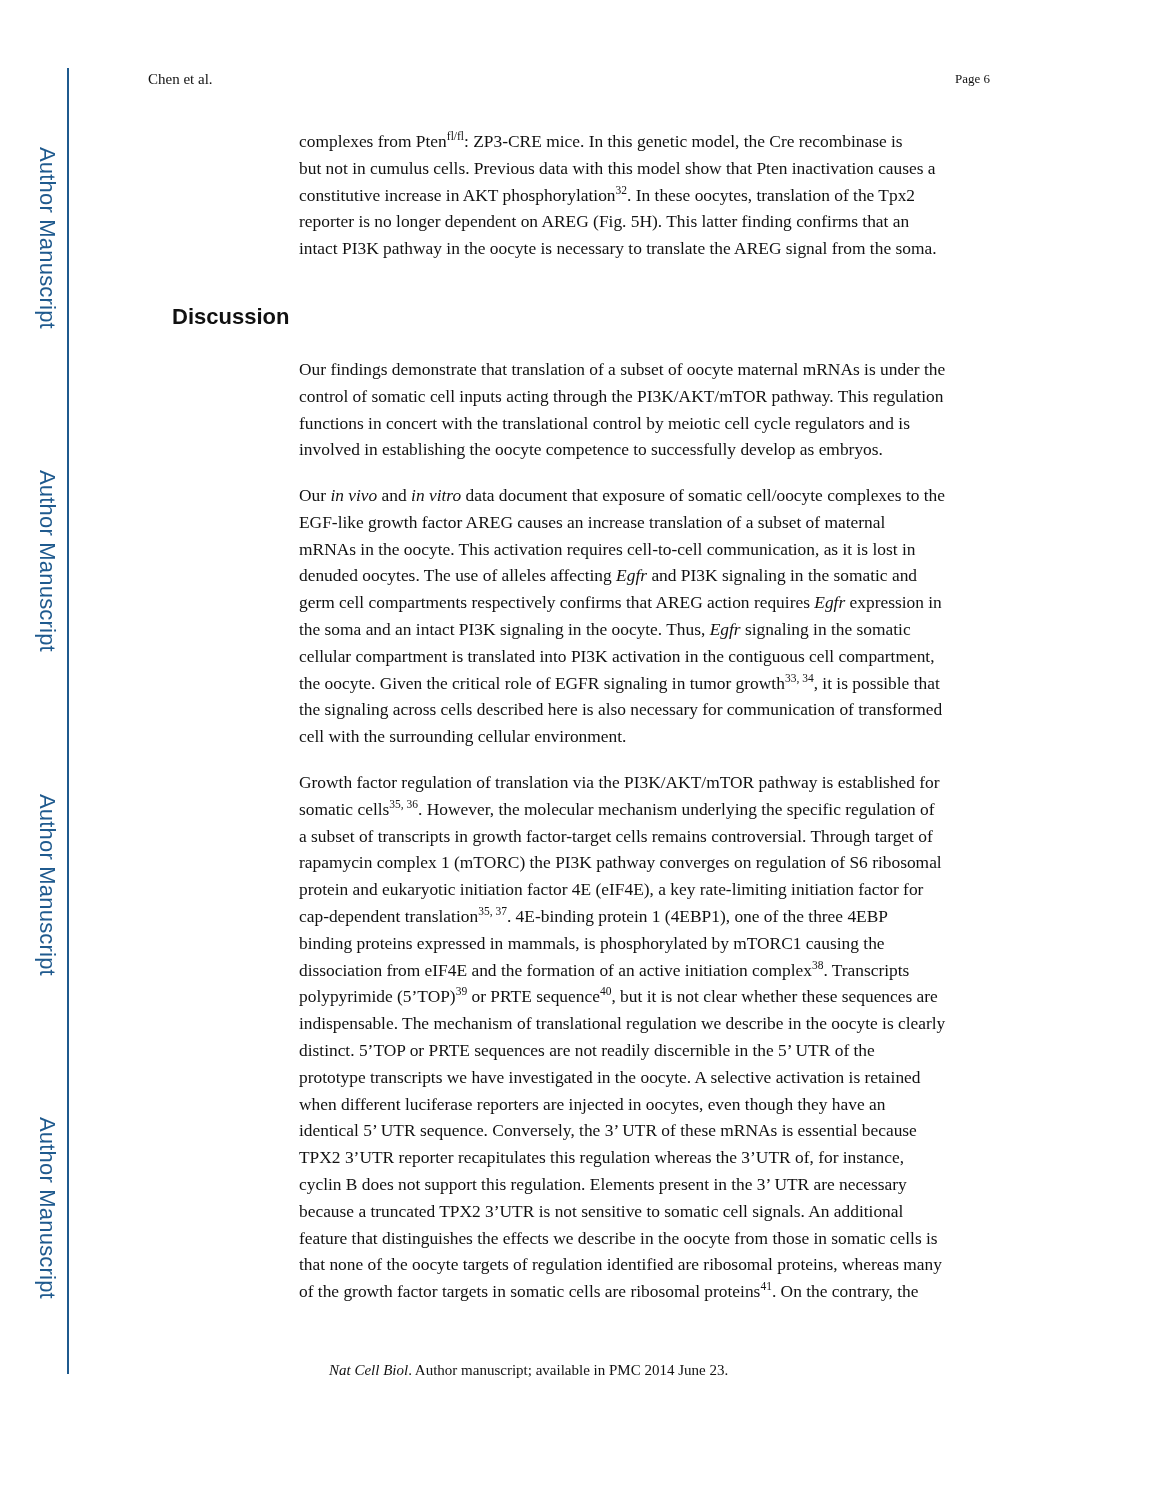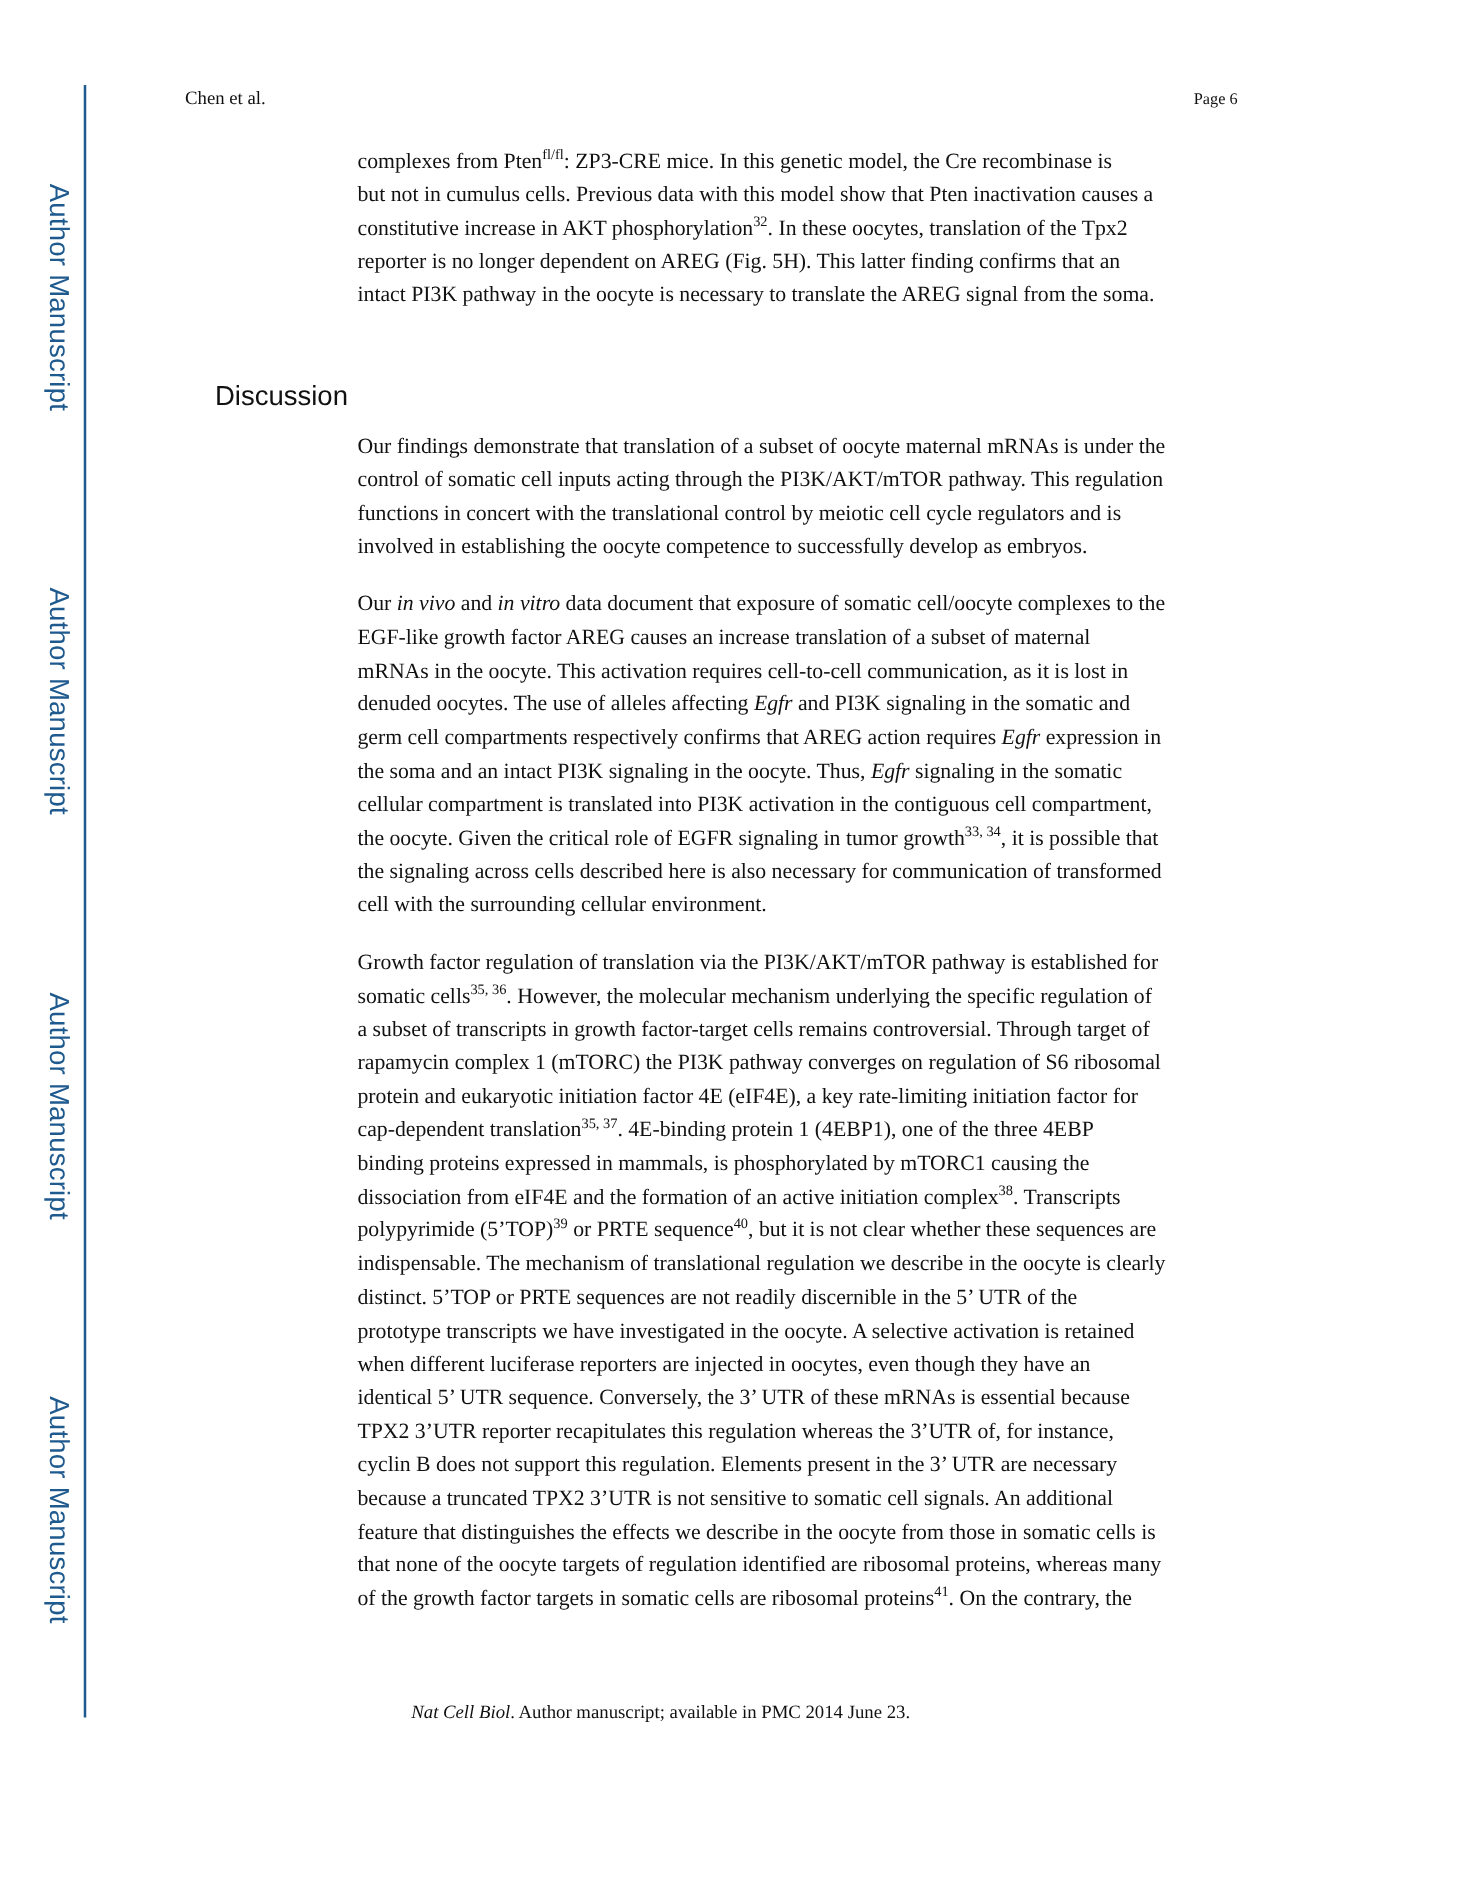--- a/index.html
+++ b/index.html
@@ -6,22 +6,22 @@
   body { width: 1167px; height: 1510px; position: relative; overflow: hidden;
          font-family: "Liberation Serif", "DejaVu Serif", serif; color: #111; }
   .side-rule { position: absolute; left: 67px; top: 68px; width: 2px; height: 1306px; background: #1f5a8e; }
   .side-label { position: absolute; left: 30px; width: 34px; height: 240px;
                 font-family: "Liberation Sans", "DejaVu Sans", sans-serif; font-size: 22px; color: #1f5a8e;
                 writing-mode: vertical-rl; display: flex; align-items: center; justify-content: center;
                 letter-spacing: 0.2px; white-space: nowrap; }
   .running-head-left { position: absolute; left: 148px; top: 71px; font-size: 15px; }
   .running-head-right { position: absolute; left: 955px; top: 71px; font-size: 13px; }
   .section-heading { position: absolute; left: 172px; top: 304px; margin: 0;
-                     font-family: "Liberation Sans", "DejaVu Sans", sans-serif; font-weight: normal; font-size: 22px; }
-  .para { position: absolute; left: 286px; width: 716px; margin: 0; font-size: 17.4px; line-height: 26.8px; }
+                     font-family: "Liberation Sans", "DejaVu Sans", sans-serif; font-weight: bold; font-size: 22px; }
+  .para { position: absolute; left: 286px; width: 716px; margin: 13px; font-size: 17.4px; line-height: 26.8px; }
   .para .ln { display: block; white-space: nowrap; }
   .para sup { font-size: 11.5px; line-height: 0; vertical-align: 7px; }
   .footer { position: absolute; left: 329px; top: 1362px; font-size: 15px; }
 </style>
 </head>
 <body>
 
 <div class="side-rule"></div>
 <div class="side-label" style="top:118px">Author Manuscript</div>
 <div class="side-label" style="top:441px">Author Manuscript</div>

